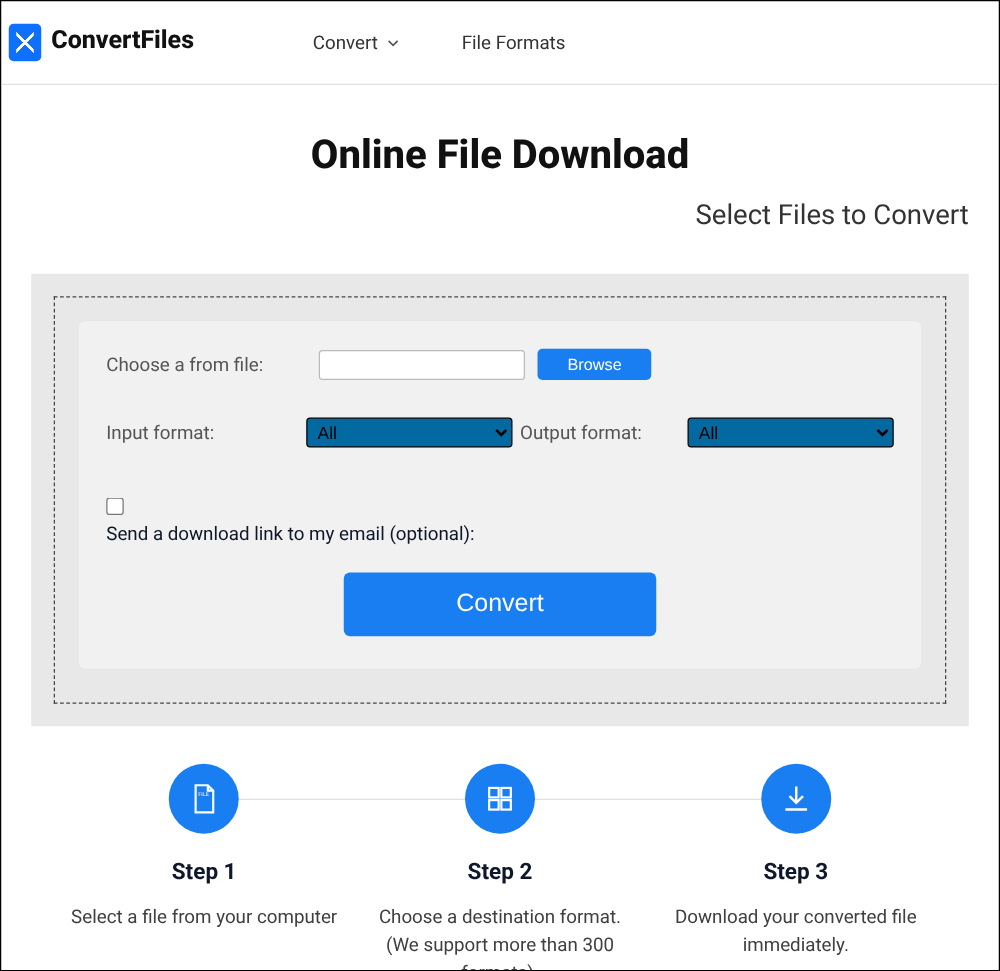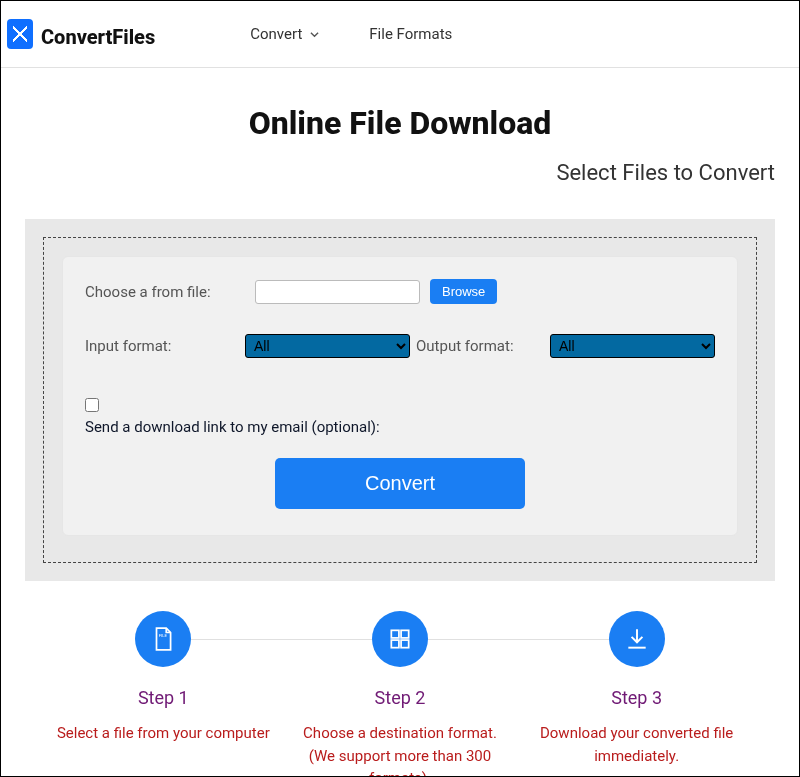--- a/index.html
+++ b/index.html
@@ -18,21 +18,21 @@
     }
     
     .header {
       display: flex;
       align-items: center;
       padding: 18px 10px 18px 4px;
       border-bottom: 1px solid #e1e1e1;
     }
     .logo-wrap {
       display: flex;
-      align-items: flex-end;
+      align-items: flex-start;
       gap: 8px;
     }
     .logo-icon {
       width: 26px;
       height: 30px;
       background: #0f6fff;
       border-radius: 4px;
       position: relative;
       margin-left: 2px;
     }
@@ -126,21 +126,21 @@
       border: 1px solid #bbb;
       background: #fff;
       border-radius: 3px;
     }
     .browse-btn {
       background: #1a7ef3;
       color: #fff;
       border: none;
       border-radius: 4px;
       font-size: 13px;
-      padding: 5px 12px;
+      padding: 5px 24px;
       cursor: pointer;
     }
     .row2 {
       display: flex;
       align-items: center;
       margin-top: 30px;
     }
     .label-input {
       width: 160px;
     }
@@ -222,27 +222,27 @@
       display: flex;
       align-items: center;
       justify-content: center;
     }
     .step-icon svg {
       width: 26px;
       height: 26px;
     }
     .step-title {
       font-size: 18px;
-      font-weight: 400;
+      font-weight: 700;
       margin-top: 20px;
-      color: #701a75;
+      color: #0f172a;
     }
     .step-desc {
       font-size: 15px;
-      color: #b91c1c;
+      color: #404040;
       margin-top: 14px;
       line-height: 1.5;
       padding: 0 8px;
     }
   </style>
 </head>
 <body>
 
 <div class="header">
   <div class="logo-wrap">

